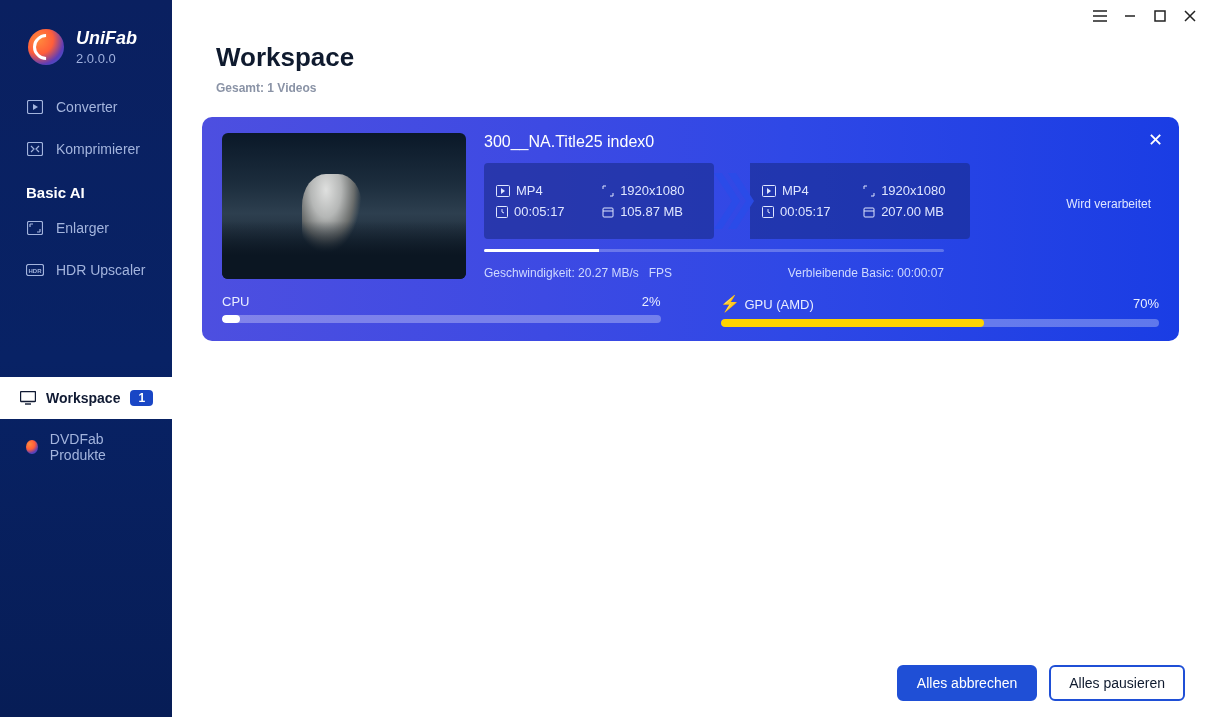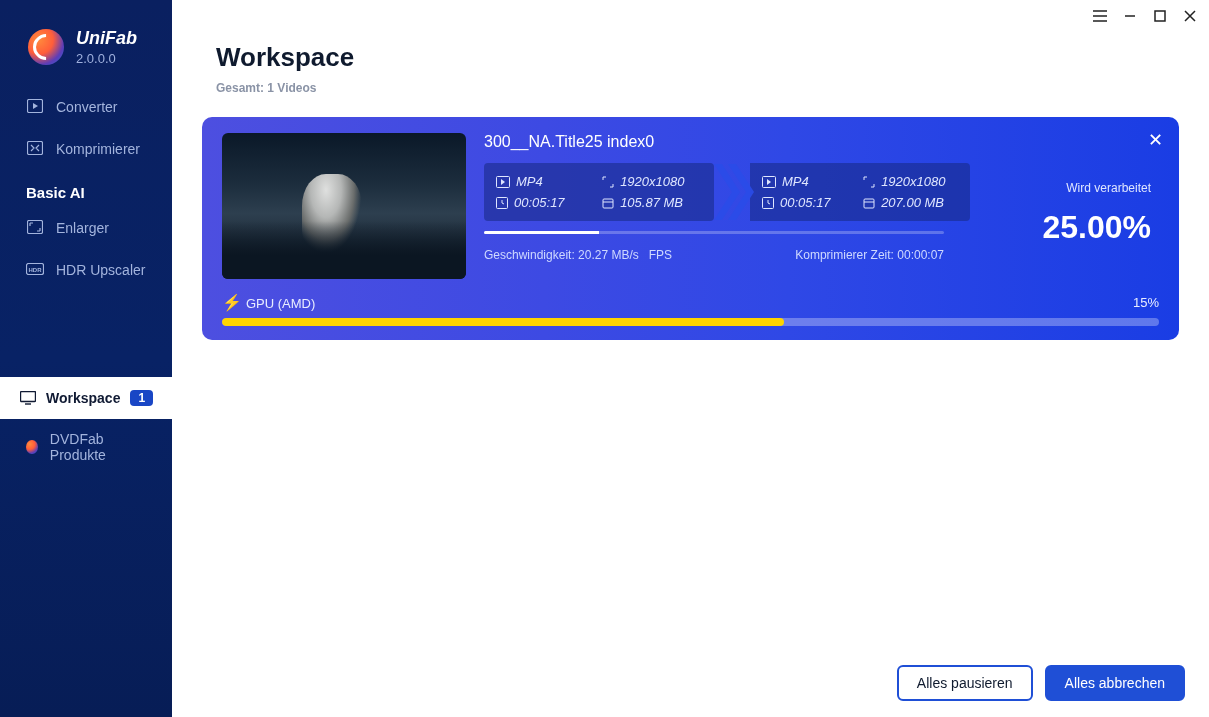--- a/index.html
+++ b/index.html
@@ -5,51 +5,51 @@
 * { margin: 0; padding: 0; box-sizing: border-box; font-family: -apple-system, BlinkMacSystemFont, "Segoe UI", Arial, sans-serif; }
 body { width: 1209px; height: 717px; background: #fff; overflow: hidden; display: flex; }
 .sidebar { width: 172px; height: 100%; background: linear-gradient(180deg, #0a2060 0%, #082265 50%, #071d56 100%); border-radius: 0 0 0 0; display: flex; flex-direction: column; color: #b0bcd8; }
 .logo-area { padding: 28px 20px 20px 28px; display: flex; align-items: center; gap: 12px; }
 .logo-circle { width: 36px; height: 36px; border-radius: 50%; background: radial-gradient(circle at 30% 30%, #ff8a3c, #ff5e3a 40%, #5d3db8 70%, #2a6ad6 100%); display: flex; align-items: center; justify-content: center; position: relative; }
 .logo-circle::after { content:""; position:absolute; width:20px; height:20px; border:3px solid #fff; border-radius:50%; border-top-color:transparent; border-right-color:transparent; transform:rotate(45deg);}
 .logo-text { display: flex; flex-direction: column; }
 .logo-name { color: #fff; font-weight: 700; font-size: 18px; font-style: italic; }
 .logo-ver { color: #9fb0dd; font-size: 13px; margin-top: 2px; }
 .sec-head { color: #fff; font-weight: 700; font-size: 15px; padding: 14px 26px 6px; }
-.nav-item { display: flex; align-items: flex-start; gap: 12px; padding: 13px 26px; cursor: pointer; font-size: 14px; color: #a3b4dd; }
+.nav-item { display: flex; align-items: center; gap: 12px; padding: 13px 26px; cursor: pointer; font-size: 14px; color: #a3b4dd; }
 .nav-icon { width: 18px; height: 14px; display: inline-flex; align-items: center; justify-content: center; }
 .workspace-active { background: #fff; color: #101a33; border-radius: 0; margin: 0; padding: 13px 22px 13px 20px; display: flex; align-items: center; gap: 10px; font-weight: 700; font-size: 14px; }
 .ws-badge { margin-left: auto; background: #1946c5; color: #fff; border-radius: 4px; padding: 1px 8px; font-size: 12px; font-weight: 600; }
 .dvdfab-item { display: flex; align-items: center; gap: 12px; padding: 12px 26px; cursor: pointer; font-size: 14px; color: #a3b4dd; }
 .dot-icon { width: 14px; height: 14px; border-radius: 50%; background: radial-gradient(circle at 30% 30%, #ff8a3c, #ff5e3a 40%, #5d3db8 70%, #2a6ad6); }
 .main { flex: 1; display: flex; flex-direction: column; position: relative; }
 .titlebar { height: 28px; display: flex; justify-content: flex-end; align-items: center; gap: 12px; padding: 4px 10px 0; }
 .titlebar span { width: 18px; height: 18px; display: inline-flex; align-items: center; justify-content: center; cursor: pointer; color: #222; }
 .header { padding: 14px 44px 10px; }
 .header h1 { font-size: 26px; font-weight: 800; color: #0f1a2e; }
 .header-sub { color: #8a93a6; font-size: 12px; font-weight: 600; margin-top: 8px; }
 .card { margin: 12px 30px 0; border-radius: 10px; background: linear-gradient(90deg, #4d4fe0 0%, #3d4ae3 35%, #2f48e6 60%, #1a3de4 100%); padding: 16px 20px 14px; color: #fff; position: relative; }
 .card-close { position: absolute; top: 12px; right: 16px; font-size: 18px; cursor: pointer; color: #fff; }
 .card-top { display: flex; gap: 18px; align-items: flex-start; }
 .thumb { width: 244px; height: 146px; border-radius: 6px; background: linear-gradient(180deg, #0a1828 0%, #1c2d3d 35%, #2d3f4f 55%, #0b1520 100%); position: relative; overflow: hidden; flex-shrink: 0; }
 .thumb::before{content:"";position:absolute;left:45%;top:28%;width:60px;height:80px;background:radial-gradient(ellipse at 40% 20%,#dfe0df 0%,#b5b7b6 30%,#6a6d6c 55%,transparent 70%);border-radius:40% 40% 30% 30%;transform:translateX(-50%);}
 .thumb::after{content:"";position:absolute;left:0;right:0;bottom:0;height:40%;background:linear-gradient(180deg,rgba(10,20,30,0) 0%,#0b1622 60%);}
 .card-main { flex: 1; min-width: 0; }
 .title { font-size: 16px; font-weight: 400; margin-bottom: 12px; }
 .conv-row { display: flex; align-items: stretch; gap: 0; margin-bottom: 10px;}
-.conv-box { background: rgba(22,40,130,0.55); border-radius: 4px; padding: 11px 12px; display: grid; grid-template-columns: auto auto; column-gap: 20px; row-gap: 6px; font-size: 13px; font-style: italic; }
+.conv-box { background: rgba(22,40,130,0.55); border-radius: 4px; padding: 20px 12px; display: grid; grid-template-columns: auto auto; column-gap: 20px; row-gap: 6px; font-size: 13px; }
 .conv-box.src { width: 230px; }
 .conv-box.dst { width: 220px; margin-left: -6px; border-top-left-radius:0; border-bottom-left-radius:0;}
 .conv-cell { display: flex; align-items: center; gap: 6px; color: #dfe6ff; white-space: nowrap; }
 .arrow { width: 42px; position: relative; display:flex; align-items:center; }
 .arrow svg { width: 100%; height: 56px; }
 .progress-bar { height: 3px; background: rgba(255,255,255,0.25); border-radius: 2px; overflow: hidden; width: 460px; margin-top: 2px;}
 .progress-fill { height: 100%; background: #fff; }
 .meta-row { display: flex; justify-content: space-between; font-size: 12px; color: #cfd9ff; margin-top: 14px; width: 460px;}
-.right-stats { position: absolute; right: 28px; top: 64px; text-align: right; margin-left: 16px; }
+.right-stats { position: absolute; right: 28px; top: 80px; text-align: left; margin-left: 16px; }
 .status-label { font-size: 12px; color: #dfe6ff; margin-bottom: 14px; }
 .percent { font-size: 32px; font-weight: 800; }
 .usage-row { display: flex; gap: 60px; margin-top: 14px; }
 .usage-col { flex: 1; }
 .usage-head { display: flex; justify-content: space-between; font-size: 13px; color: #e8edff; margin-bottom: 6px; align-items:center;}
 .usage-bar { height: 8px; background: rgba(255,255,255,0.3); border-radius: 4px; overflow: hidden; }
 .usage-fill-cpu { height: 100%; background: #fff; border-radius: 4px; }
 .usage-fill-gpu { height: 100%; background: #ffd400; border-radius: 4px; }
 .bolt { color: #ffd400; font-size: 16px; margin-right: 4px; }
 .footer { position: absolute; bottom: 16px; right: 24px; display: flex; gap: 12px; }
@@ -247,42 +247,50 @@
         <div class="progress-bar">
           <div class="progress-fill" style="width:25%"></div>
         </div>
         <div class="meta-row">
           <span>
             <span>Geschwindigkeit:</span>
             <span>20.27 MB/s</span>&nbsp;&nbsp;
             <span>FPS</span>
           </span>
           <span>
-            <span>Komprimierer Zeit:</span>
+            <span>Verbleibende Basic:</span>
             <span>00:00:07</span>
           </span>
         </div>
       </div>
     </div>
 
     <div class="right-stats">
       <div class="status-label">Wird verarbeitet</div>
-      <div class="percent">25.00%</div>
     </div>
 
     <div class="usage-row">
       <div class="usage-col">
         <div class="usage-head">
+          <span>CPU</span>
+          <span>2%</span>
+        </div>
+        <div class="usage-bar">
+            <div class="usage-fill-cpu" style="width:4%"></div>
+          </div>
+      </div>
+      <div class="usage-col">
+        <div class="usage-head">
           <span><span class="bolt">⚡</span><span>GPU (AMD)</span></span>
-          <span>15%</span>
+          <span>70%</span>
         </div>
         <div class="usage-bar">
             <div class="usage-fill-gpu" style="width:60%"></div>
           </div>
       </div>
     </div>
   </div>
 
   <div class="footer">
+    <button class="btn btn-primary">Alles abbrechen</button>
     <button class="btn btn-outline">Alles pausieren</button>
-    <button class="btn btn-primary">Alles abbrechen</button>
   </div>
 </div>
 
 </body></html>

